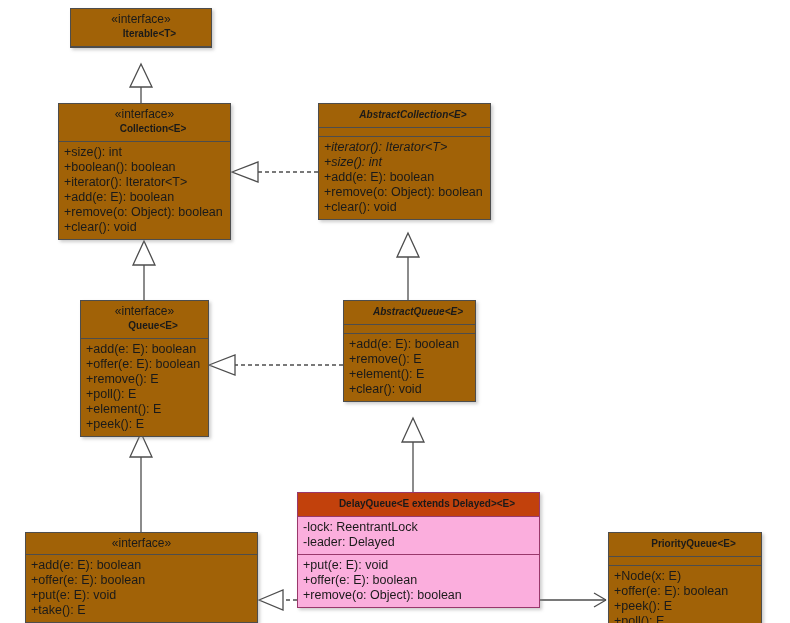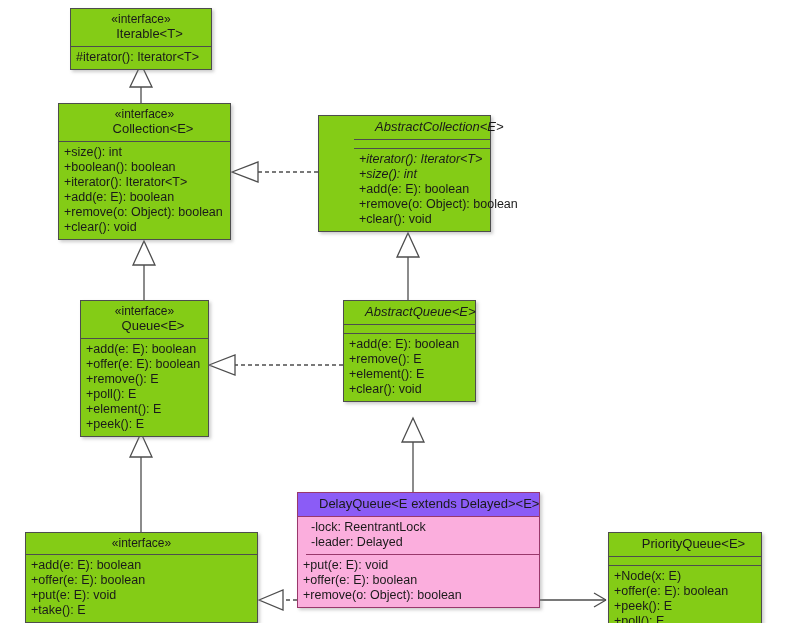--- a/index.html
+++ b/index.html
@@ -6,46 +6,46 @@
   html,body { background:#ffffff; }
   body { font-family:"Liberation Sans", sans-serif; color:#1a1a1a; }
   .canvas {
     position:relative; width:790px; height:623px;
     overflow:hidden; background:#ffffff;
   }
   svg.connectors { position:absolute; left:0; top:0; width:790px; height:623px; }
 
   .uml-box {
     position:absolute;
-    background:#84cc16;
+    background:#a16207;
     border:1px solid #4d4d4d;
     box-shadow:2px 2px 3px rgba(130,130,130,0.40);
   }
   .uml-title {
     text-align:center;
     padding:3px 4px 4px 4px;
     border-bottom:1px solid #4d4d4d;
   }
   .stereotype { font-size:12px; line-height:14px; }
-  .cls-name { font-size:13px; font-weight:normal; line-height:16px; white-space:nowrap;margin-left:17px; }
+  .cls-name { font-size:10px; font-weight:bold; line-height:16px; white-space:nowrap;margin-left:17px; }
   .abstract .cls-name { font-style:italic; }
   .compartment {
     padding:3px 5px 4px 5px;
     font-size:12.5px;
     line-height:15px;
   }
   .compartment.bordered { border-bottom:1px solid #4d4d4d; }
   .compartment.empty { height:9px; padding:0; border-bottom:1px solid #4d4d4d; }
   .member { white-space:nowrap; }
   .member.italic { font-style:italic; }
 
   
   .uml-box.highlight { background:#fbaedd; border-color:#99386b; }
-  .uml-box.highlight .uml-title { background:#8b5cf6; border-bottom-color:#99386b; }
-  .uml-box.highlight .compartment.bordered { border-bottom-color:#99386b;margin-left:8px; }
+  .uml-box.highlight .uml-title { background:#c2410c; border-bottom-color:#99386b; }
+  .uml-box.highlight .compartment.bordered { border-bottom-color:#99386b; }
 </style>
 </head>
 <body>
 
 <div class="canvas">
 
   <svg class="connectors" viewBox="0 0 790 623">
 
     <g>
       <line x1="141" y1="103" x2="141" y2="87" stroke="#4d4d4d" stroke-width="1.3"></line>
@@ -92,41 +92,38 @@
       <line x1="606" y1="600" x2="594" y2="593" stroke="#4d4d4d" stroke-width="1.3"></line>
       <line x1="606" y1="600" x2="594" y2="607" stroke="#4d4d4d" stroke-width="1.3"></line>
     </g>
   </svg>
 
   <div class="uml-box" style="left:70px; top:8px; width:142px;">
     <div class="uml-title">
       <div class="stereotype">«interface»</div>
       <div class="cls-name">Iterable&lt;T&gt;</div>
     </div>
-    <div class="compartment">
-      <div class="member">#iterator(): Iterator&lt;T&gt;</div>
-    </div>
   </div>
 
   <div class="uml-box" style="left:58px; top:103px; width:173px;">
     <div class="uml-title">
       <div class="stereotype">«interface»</div>
       <div class="cls-name">Collection&lt;E&gt;</div>
     </div>
     <div class="compartment">
       <div class="member">+size(): int</div>
       <div class="member">+boolean(): boolean</div>
       <div class="member">+iterator(): Iterator&lt;T&gt;</div>
       <div class="member">+add(e: E): boolean</div>
       <div class="member">+remove(o: Object): boolean</div>
       <div class="member">+clear(): void</div>
     </div>
   </div>
 
-  <div class="uml-box abstract" style="left:318px; top:115px; width:173px;padding-left:35px;">
+  <div class="uml-box abstract" style="left:318px; top:103px; width:173px;">
     <div class="uml-title">
       <div class="cls-name">AbstractCollection&lt;E&gt;</div>
     </div>
     <div class="compartment empty"></div>
     <div class="compartment">
       <div class="member italic">+iterator(): Iterator&lt;T&gt;</div>
       <div class="member italic">+size(): int</div>
       <div class="member">+add(e: E): boolean</div>
       <div class="member">+remove(o: Object): boolean</div>
       <div class="member">+clear(): void</div>

